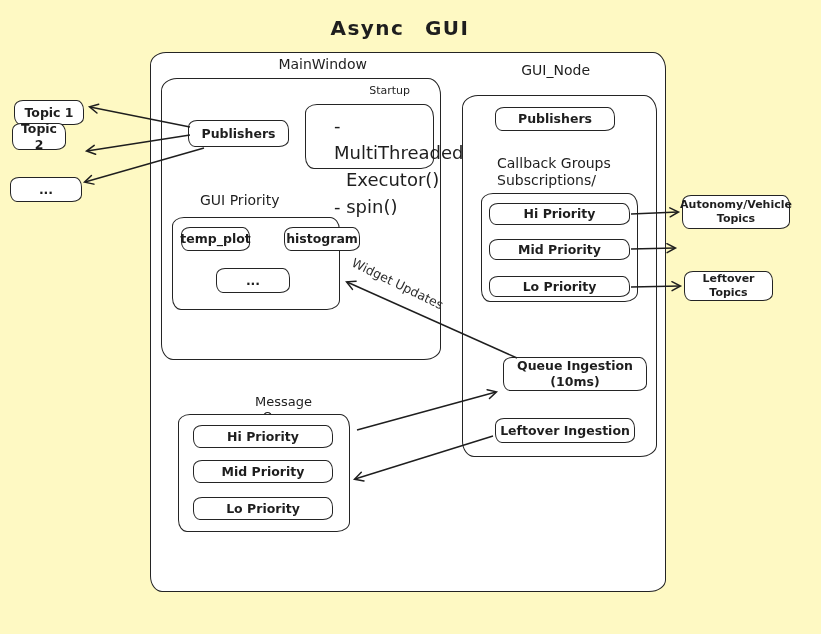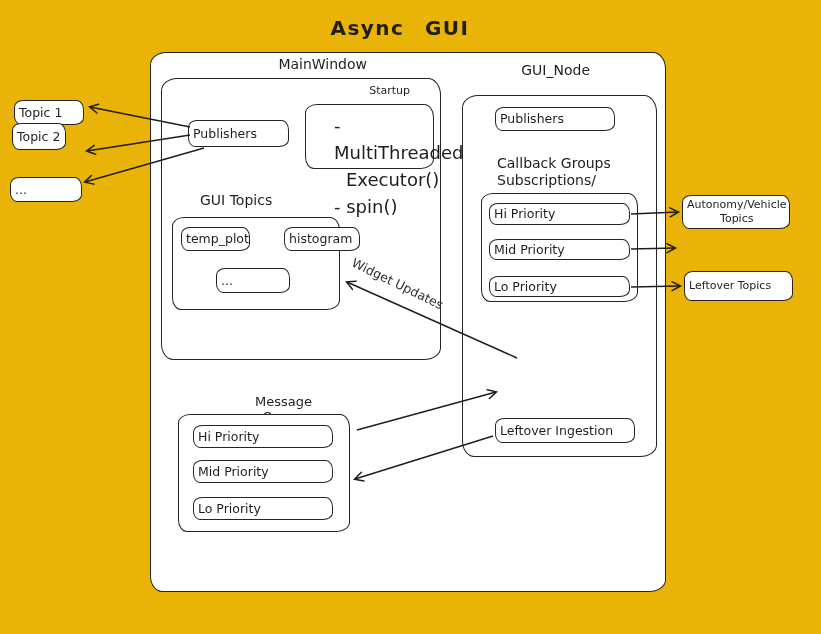--- a/index.html
+++ b/index.html
@@ -1,34 +1,34 @@
 <!DOCTYPE html>
 <html><head>
 <meta charset="utf-8">
 <style>
   html,body { margin:0; padding:0; background:#ffffff; }
   .canvas {
-    position:relative; width:821px; height:634px; background:#eab308;
+    position:relative; width:821px; height:634px; background:#fef9c3;
     font-family:"DejaVu Sans", "Liberation Sans", sans-serif;
     color:#1e1e1e; overflow:hidden;
   }
   .title {
     position:absolute; left:290px; top:16px; width:220px; text-align:center;
     font-size:20px; font-weight:600; letter-spacing:1.5px; word-spacing:12px;
   }
   .box {
     position:absolute; border:1.7px solid #242424; background:#ffffff;
     box-sizing:border-box;
   }
   .grp  { border-radius:16px 13px 17px 12px / 13px 17px 12px 16px; }
   .mid  { border-radius:12px 10px 13px 9px / 9px 13px 10px 12px; }
   .leaf {
     border-radius:9px 7px 10px 7px / 7px 10px 7px 9px;
-    display:flex; align-items:center; 
-    font-size:12.5px; text-align:center; line-height:1.25; padding:5px 4px;
+    display:flex; align-items:center; justify-content:center;
+    font-size:12.5px; text-align:center; line-height:1.25; padding:5px 4px;font-weight:bold;
   }
   .leaf.sm { font-size:11px; }
   .sec-label { position:absolute; font-size:14px; }
   .sec-label.center { text-align:right; }
   .startup-box { padding:7px 8px 4px 28px; font-size:18px; line-height:1.5; }
   .startup-line.indent { padding-left:12px; }
   .overlay { position:absolute; left:0; top:0; pointer-events:none; }
   .edge-label {
     position:absolute; left:338px; top:276px; width:118px; height:18px;
     text-align:center; font-size:12.5px; color:#2e2e2e;
@@ -61,21 +61,21 @@
     <span>Publishers</span>
   </div>
 
   <div class="sec-label center" style="left:335px; top:84px; width:75px; font-size:11px;">Startup</div>
   <div class="box mid startup-box" style="left:305px; top:104px; width:129px; height:65px;">
     <div class="startup-line">- MultiThreaded</div>
     <div class="startup-line indent">Executor()</div>
     <div class="startup-line">- spin()</div>
   </div>
 
-  <div class="sec-label" style="left:200px; top:192px;">GUI Topics</div>
+  <div class="sec-label" style="left:200px; top:192px;">GUI Priority</div>
   <div class="box mid" style="left:172px; top:217px; width:168px; height:93px;"></div>
   <div class="box leaf" style="left:181px; top:227px; width:69px; height:24px;">
     <span>temp_plot</span>
   </div>
   <div class="box leaf" style="left:260px; top:227px; width:76px; height:24px;margin-left:24px;">
     <span>histogram</span>
   </div>
   <div class="box leaf" style="left:216px; top:268px; width:74px; height:25px;">
     <span>...</span>
   </div>
@@ -108,28 +108,31 @@
   <div class="box leaf" style="left:489px; top:203px; width:141px; height:22px;">
     <span>Hi Priority</span>
   </div>
   <div class="box leaf" style="left:489px; top:239px; width:141px; height:21px;">
     <span>Mid Priority</span>
   </div>
   <div class="box leaf" style="left:489px; top:276px; width:141px; height:21px;">
     <span>Lo Priority</span>
   </div>
 
+  <div class="box leaf" style="left:503px; top:357px; width:144px; height:34px;">
+    <span>Queue Ingestion (10ms)</span>
+  </div>
   <div class="box leaf" style="left:495px; top:418px; width:140px; height:25px;">
     <span>Leftover Ingestion</span>
   </div>
 
   <div class="box leaf sm" style="left:682px; top:195px; width:108px; height:34px;">
     <span>Autonomy/Vehicle Topics</span>
   </div>
-  <div class="box leaf sm" style="left:684px; top:271px; width:109px; height:30px;">
+  <div class="box leaf sm" style="left:684px; top:271px; width:89px; height:30px;">
     <span>Leftover Topics</span>
   </div>
 
   <svg class="overlay" width="821" height="634" viewBox="0 0 821 634">
     <defs>
       <marker id="ah" viewBox="0 0 14 14" refX="11" refY="7" markerWidth="10" markerHeight="10" orient="auto">
         <path d="M3 2.5 L11.5 7 L3 11.5" fill="none" stroke="#1e1e1e" stroke-width="1.5" stroke-linecap="round"></path>
       </marker>
     </defs>
     <g stroke="#1e1e1e" stroke-width="1.4" fill="none">

